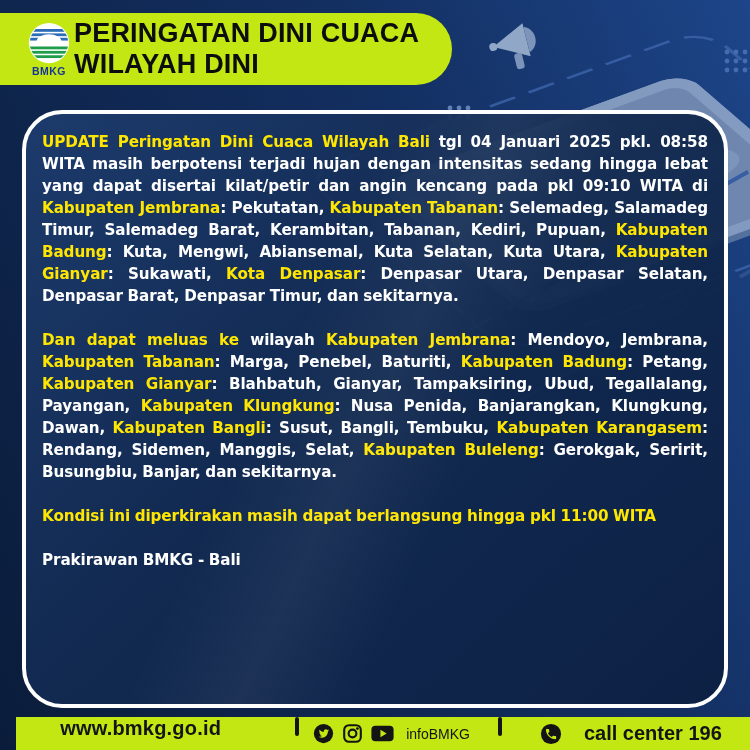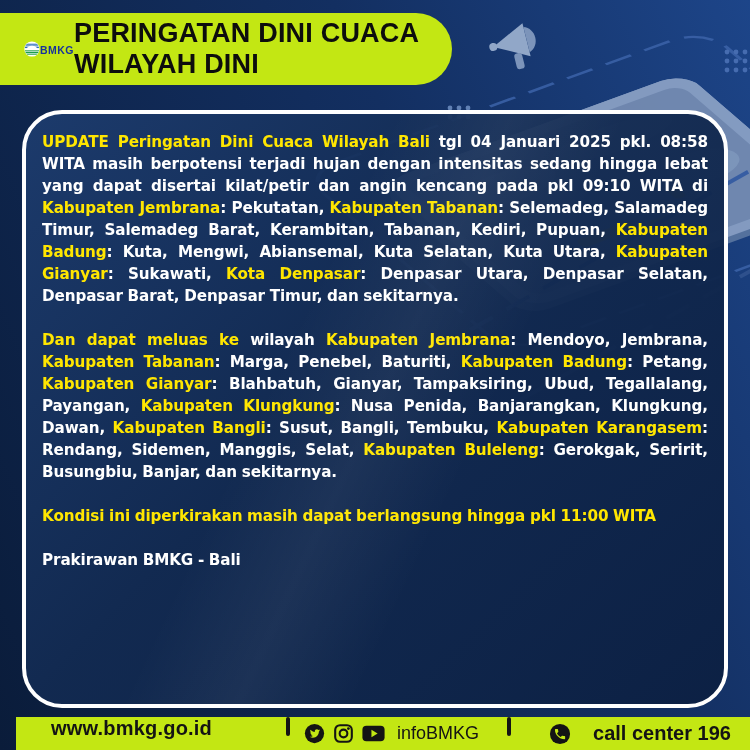--- a/index.html
+++ b/index.html
@@ -15,21 +15,21 @@
     background:linear-gradient(245deg,var(--bg1) 0%,var(--bg2) 38%,var(--bg3) 100%);
   }
   
   .bg-art{position:absolute;top:0;left:0;z-index:0}
   
   .banner{
     position:absolute;top:13px;left:0;width:452px;height:72px;z-index:3;
     background:var(--green);border-radius:0 36px 36px 0;
     display:flex;align-items:center;
   }
-  .logo-wrap{margin-left:24px;width:50px;display:flex;flex-direction:row;align-items:center}
+  .logo-wrap{margin-left:24px;width:50px;display:flex;flex-direction:column;align-items:center}
   .logo-wrap svg{width:42px;height:42px;display:block}
   .logo-label{font-family:"Liberation Sans",sans-serif;font-weight:bold;font-size:10.5px;color:#16339d;letter-spacing:.5px;margin-top:1px}
   .banner-title{
     flex:1;text-align:left;padding-right:26px;
     font-family:"Liberation Sans",sans-serif;font-weight:bold;
     font-size:27px;line-height:31px;color:#0d0d0d;letter-spacing:.2px;
   }
   
   .panel{
     position:absolute;left:22px;top:110px;width:706px;height:598px;z-index:2;
@@ -51,21 +51,21 @@
   
   .footer{
     position:absolute;left:16px;bottom:0;width:750px;height:33px;z-index:3;
     background:var(--green);display:flex;justify-content:center;
     font-family:"Liberation Sans",sans-serif;color:#141414;
   }
   .footer .sep{width:4px;height:19px;background:#141414;border-radius:2px}
   .site{font-weight:bold;font-size:20px;letter-spacing:.2px;margin-right:74px}
   .social{display:flex;align-items:center;gap:8px;margin:0 14px}
   .social svg{display:block}
-  .handle{font-size:18px;margin:0 14px 0 4px}
+  .handle{font-size:14px;margin:0 14px 0 4px}
   .callwrap{display:flex;align-items:center;gap:22px;margin-left:38px}
   .callcenter{font-size:20px;font-weight:bold}
 </style>
 </head>
 <body>
 
 <svg class="bg-art" width="750" height="750" viewBox="0 0 750 750">
   <g opacity="0.85">
 
     <g transform="translate(600,190) scale(1,0.56) rotate(-33)">

